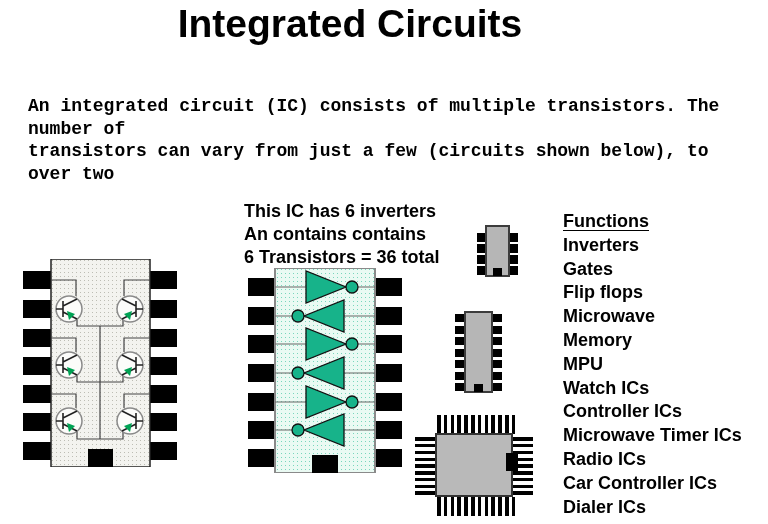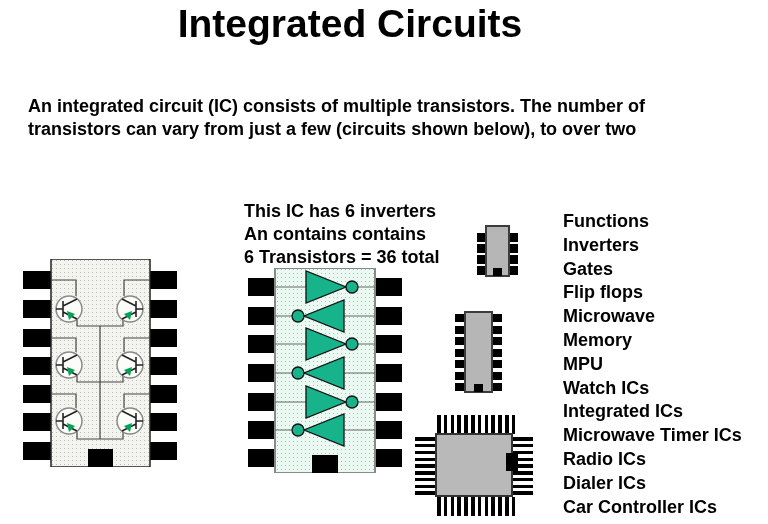--- a/index.html
+++ b/index.html
@@ -5,25 +5,25 @@
   html,body{margin:0;padding:0;background:#ffffff;}
   #slide{
     position:relative;width:768px;height:524px;background:#ffffff;overflow:hidden;
     font-family:"Liberation Sans", sans-serif;color:#000;font-weight:bold;
   }
   .abs{position:absolute;}
   #title{
     left:0;top:2px;width:700px;text-align:center;
     font-size:39px;font-weight:bold;letter-spacing:0px;
   }
-  #intro{left:28px;top:95px;width:712px;font-size:18px;line-height:22.5px;}
+  #intro{left:28px;top:95px;width:712px;font-size:18px;line-height:22.5px;font-family:Liberation Mono, monospace;}
   #left-caption{left:8px;top:215px;width:230px;font-size:18px;}
   #middle-caption{left:244px;top:200px;width:220px;font-size:18px;line-height:23px;}
   #functions{left:563px;top:210px;width:200px;font-size:18px;line-height:23.8px;}
-  #functions .hdr{text-underline-offset:3px;}
+  #functions .hdr{text-decoration:underline;text-underline-offset:3px;}
   svg{display:block;}
   
   .ic-body{position:absolute;background:#b6b6b6;border:2px solid #3c3c3c;box-sizing:border-box;}
   .pin{position:absolute;background:#000;}
   .stripes-h{position:absolute;background:repeating-linear-gradient(90deg,#000 0 3.5px,#fff 3.5px 6.8px);}
   .stripes-v{position:absolute;background:repeating-linear-gradient(0deg,#000 0 3.5px,#fff 3.5px 6.8px);}
 </style>
 </head>
 <body>
 
@@ -45,25 +45,25 @@
 
   <div id="functions" class="abs">
     <div class="hdr">Functions</div>
     <div>Inverters</div>
     <div>Gates</div>
     <div>Flip flops</div>
     <div>Microwave</div>
     <div>Memory</div>
     <div>MPU</div>
     <div>Watch ICs</div>
-    <div>Integrated ICs</div>
+    <div>Controller ICs</div>
     <div>Microwave Timer ICs</div>
     <div>Radio ICs</div>
+    <div>Car Controller ICs</div>
     <div>Dialer ICs</div>
-    <div>Car Controller ICs</div>
   </div>
 
   <svg class="abs" style="left:23px;top:259px" width="154" height="208" viewBox="0 0 154 208">
     <defs>
       <pattern id="pg" width="4" height="4" patternUnits="userSpaceOnUse">
         <rect width="4" height="4" fill="#f3f3ef"></rect>
           <rect x="1" y="1" width="1" height="1" fill="#bdbdb4"></rect>
       </pattern>
       <pattern id="pm" width="4" height="4" patternUnits="userSpaceOnUse">
         <rect width="4" height="4" fill="#eafaf3"></rect>

